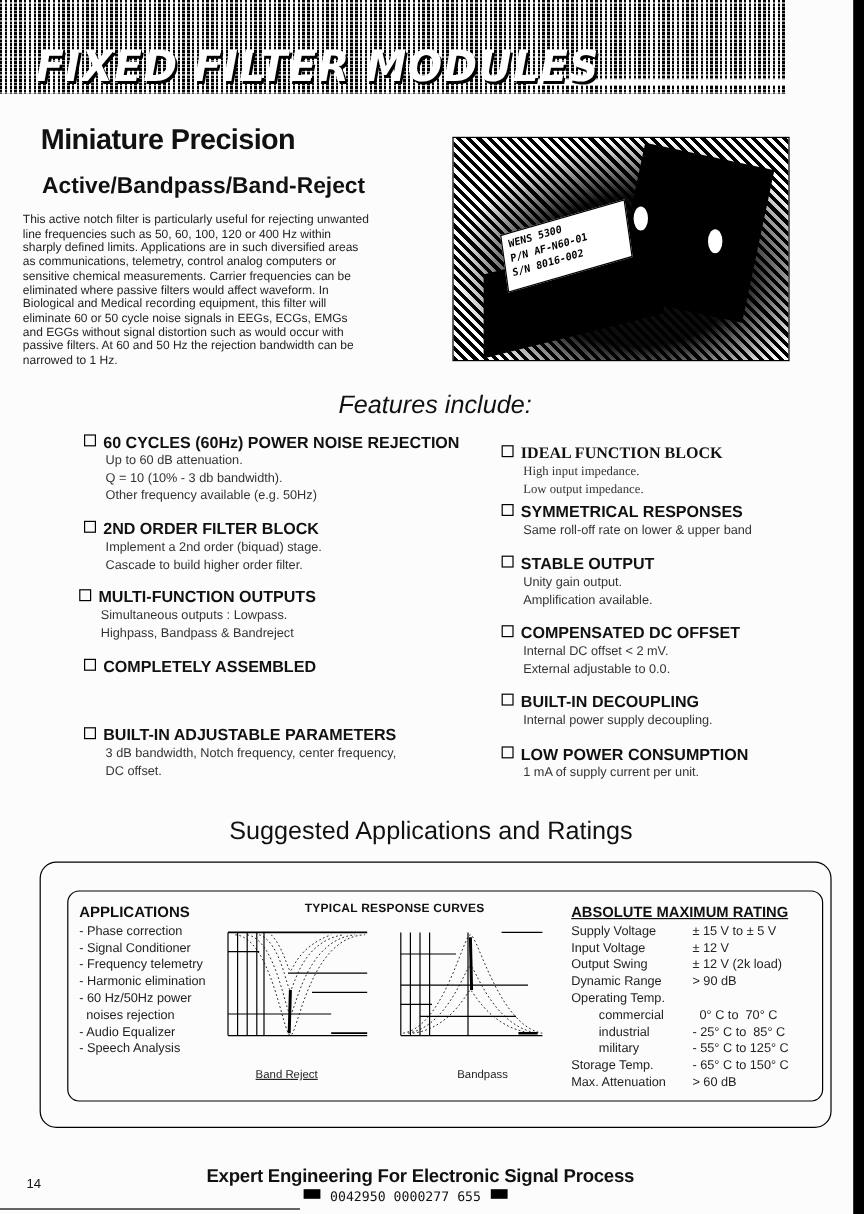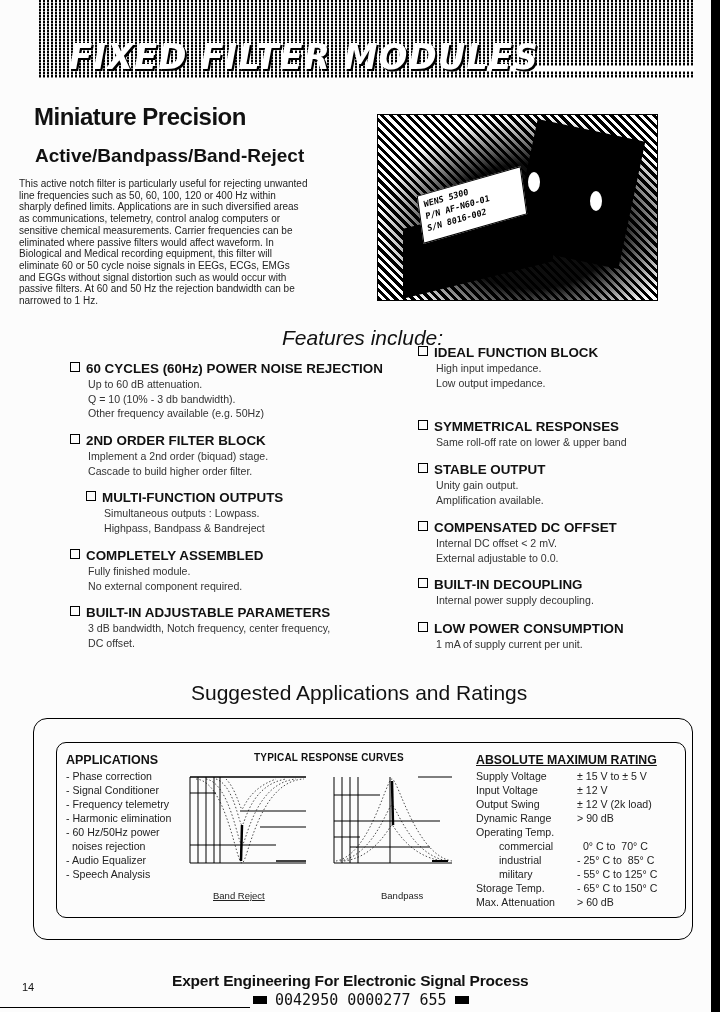--- a/index.html
+++ b/index.html
@@ -10,21 +10,20 @@
   }
   .right-strip { position:absolute; right:0; top:0; width:9px; height:1012px; background:#000; }
 
   
   .banner {
     position:absolute; left:0; top:0; width:655px; height:78px;
     background:
       repeating-linear-gradient(90deg, #000 0 2px, #fff 2px 4px),
       #000;
     overflow:hidden;
-    margin-left:39px;
   }
   .banner::before {
     content:""; position:absolute; inset:0;
     background: repeating-linear-gradient(0deg, rgba(255,255,255,0.55) 0 1px, transparent 1px 3px);
   }
   .banner-stripe { position:absolute; left:440px; top:66px; width:271px; height:5px; background:#fff; }
   .banner-title {
     position:absolute; left:30px; top:36px;
     font-family:"DejaVu Sans", sans-serif; font-weight:bold; font-style:italic;
     font-size:34px; letter-spacing:1px; color:#fff;
@@ -88,21 +87,21 @@
 
   .ratings { position:absolute; left:476px; top:753px; width:190px; }
   .ratings .hd { font-size:12.3px; font-weight:bold; margin-bottom:2px; white-space:nowrap;text-decoration:underline; }
   .ratings .row { display:flex; font-size:10.6px; line-height:14px; color:#222; }
   .ratings .k { width:101px; white-space:nowrap; }
   .ratings .k.sub { padding-left:23px; box-sizing:border-box; }
   .ratings .v { white-space:nowrap; }
 
   .footer-tag { position:absolute; left:172px; top:972px; font-size:15.5px; font-weight:bold; letter-spacing:-0.2px; }
   .page-num { position:absolute; left:22px; top:981px; font-size:11px; }
-  .barcode { position:absolute; left:253px; top:991px; font-family:"DejaVu Sans Mono", monospace; font-size:15px; display:flex; align-items:center; gap:8px; }
+  .barcode { position:absolute; left:253px; top:991px; font-family:"DejaVu Sans Mono", monospace; font-size:11px; display:flex; align-items:flex-start; gap:8px; }
   .barcode .sq { display:inline-block; width:14px; height:8px; background:#000; }
   .bottom-rule { position:absolute; left:0; top:1007px; width:250px; height:1px; background:#000; }
 </style>
 </head>
 <body>
 
 <div class="right-strip"></div>
 
 <div class="banner">
   <div class="banner-stripe"></div>
@@ -136,43 +135,39 @@
     <div>Other frequency available (e.g. 50Hz)</div>
   </div>
 </div>
 <div class="feature" style="left:70px; top:433px;">
   <div class="head"><span class="box"></span><span>2ND ORDER FILTER BLOCK</span></div>
   <div class="lines">
     <div>Implement a 2nd order (biquad) stage.</div>
     <div>Cascade to build higher order filter.</div>
   </div>
 </div>
-<div class="feature" style="left:86px; top:490px;">
+<div class="feature" style="left:66px; top:490px;">
   <div class="head"><span class="box"></span><span>MULTI-FUNCTION OUTPUTS</span></div>
   <div class="lines">
     <div>Simultaneous outputs : Lowpass.</div>
     <div>Highpass, Bandpass &amp; Bandreject</div>
   </div>
 </div>
 <div class="feature" style="left:70px; top:548px;">
   <div class="head"><span class="box"></span><span>COMPLETELY ASSEMBLED</span></div>
-  <div class="lines">
-    <div>Fully finished module.</div>
-    <div>No external component required.</div>
-  </div>
 </div>
 <div class="feature" style="left:70px; top:605px;">
   <div class="head"><span class="box"></span><span>BUILT-IN ADJUSTABLE PARAMETERS</span></div>
   <div class="lines">
     <div>3 dB bandwidth, Notch frequency, center frequency,</div>
     <div>DC offset.</div>
   </div>
 </div>
 
-<div class="feature" style="left:418px; top:345px;">
+<div class="feature" style="left:418px; top:370px;font-family:Liberation Serif, serif;">
   <div class="head"><span class="box"></span><span>IDEAL FUNCTION BLOCK</span></div>
   <div class="lines">
     <div>High input impedance.</div>
     <div>Low output impedance.</div>
   </div>
 </div>
 <div class="feature" style="left:418px; top:419px;">
   <div class="head"><span class="box"></span><span>SYMMETRICAL RESPONSES</span></div>
   <div class="lines">
     <div>Same roll-off rate on lower &amp; upper band</div>

